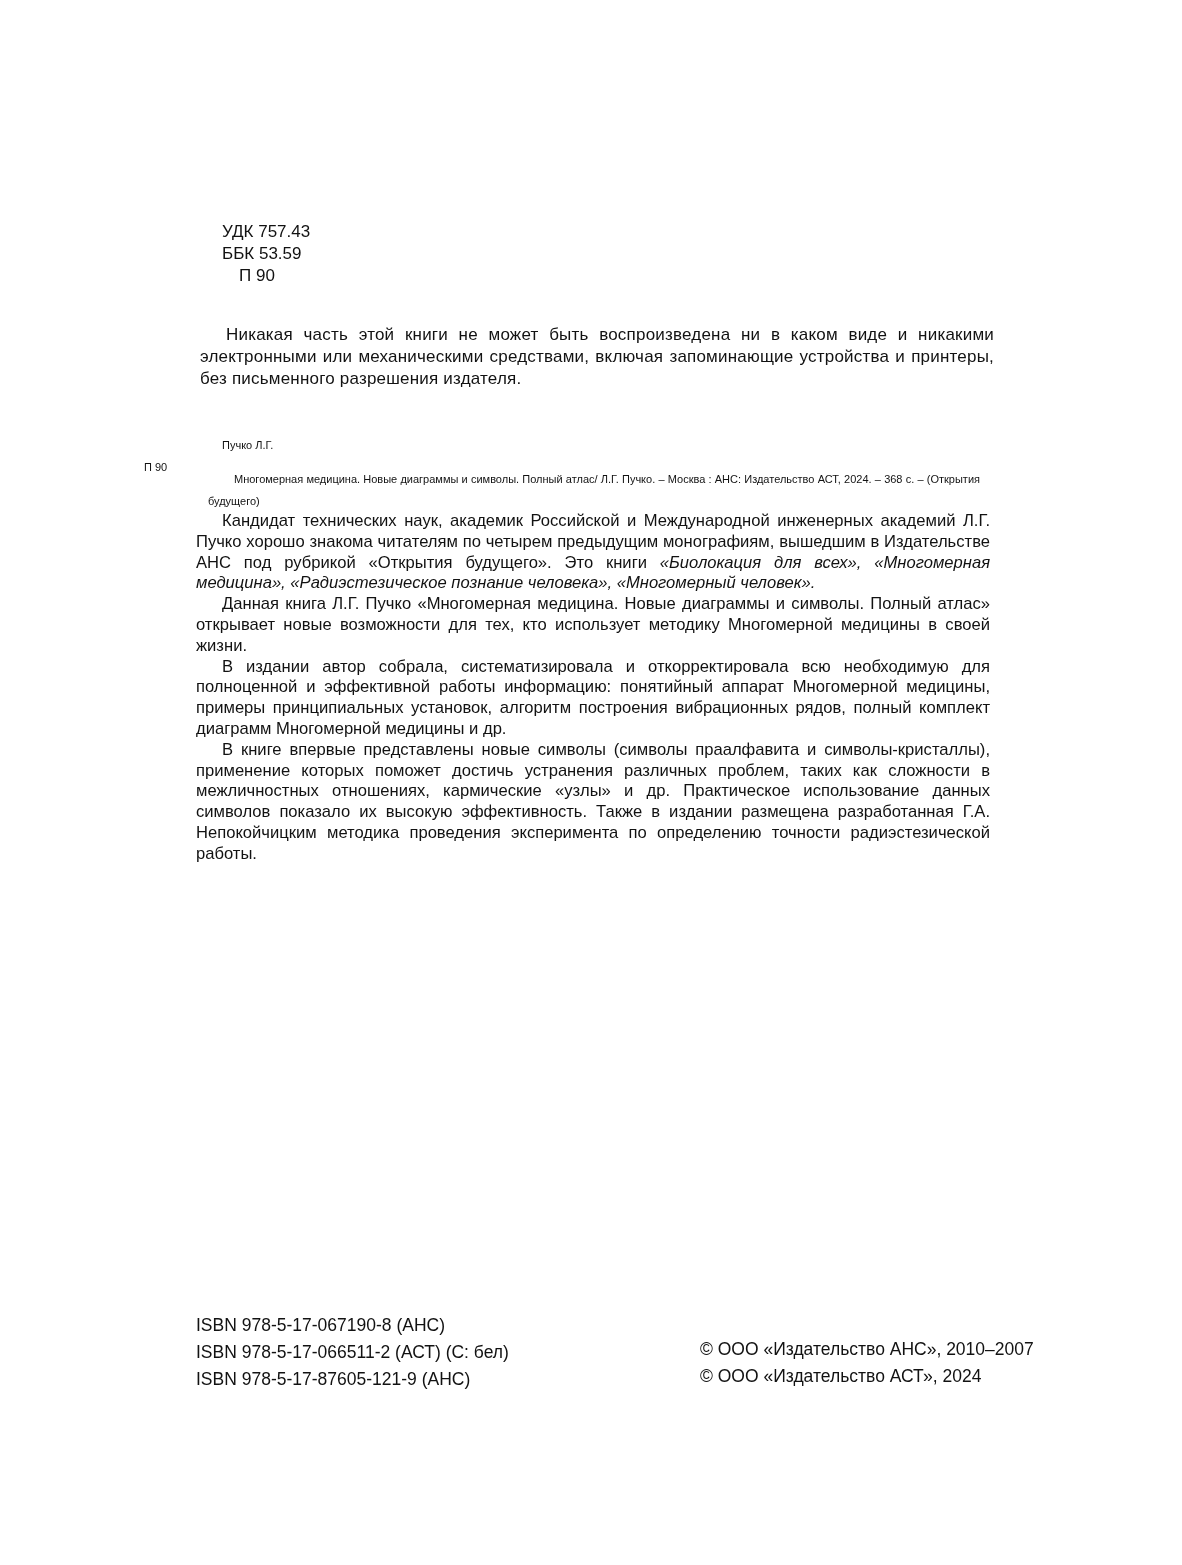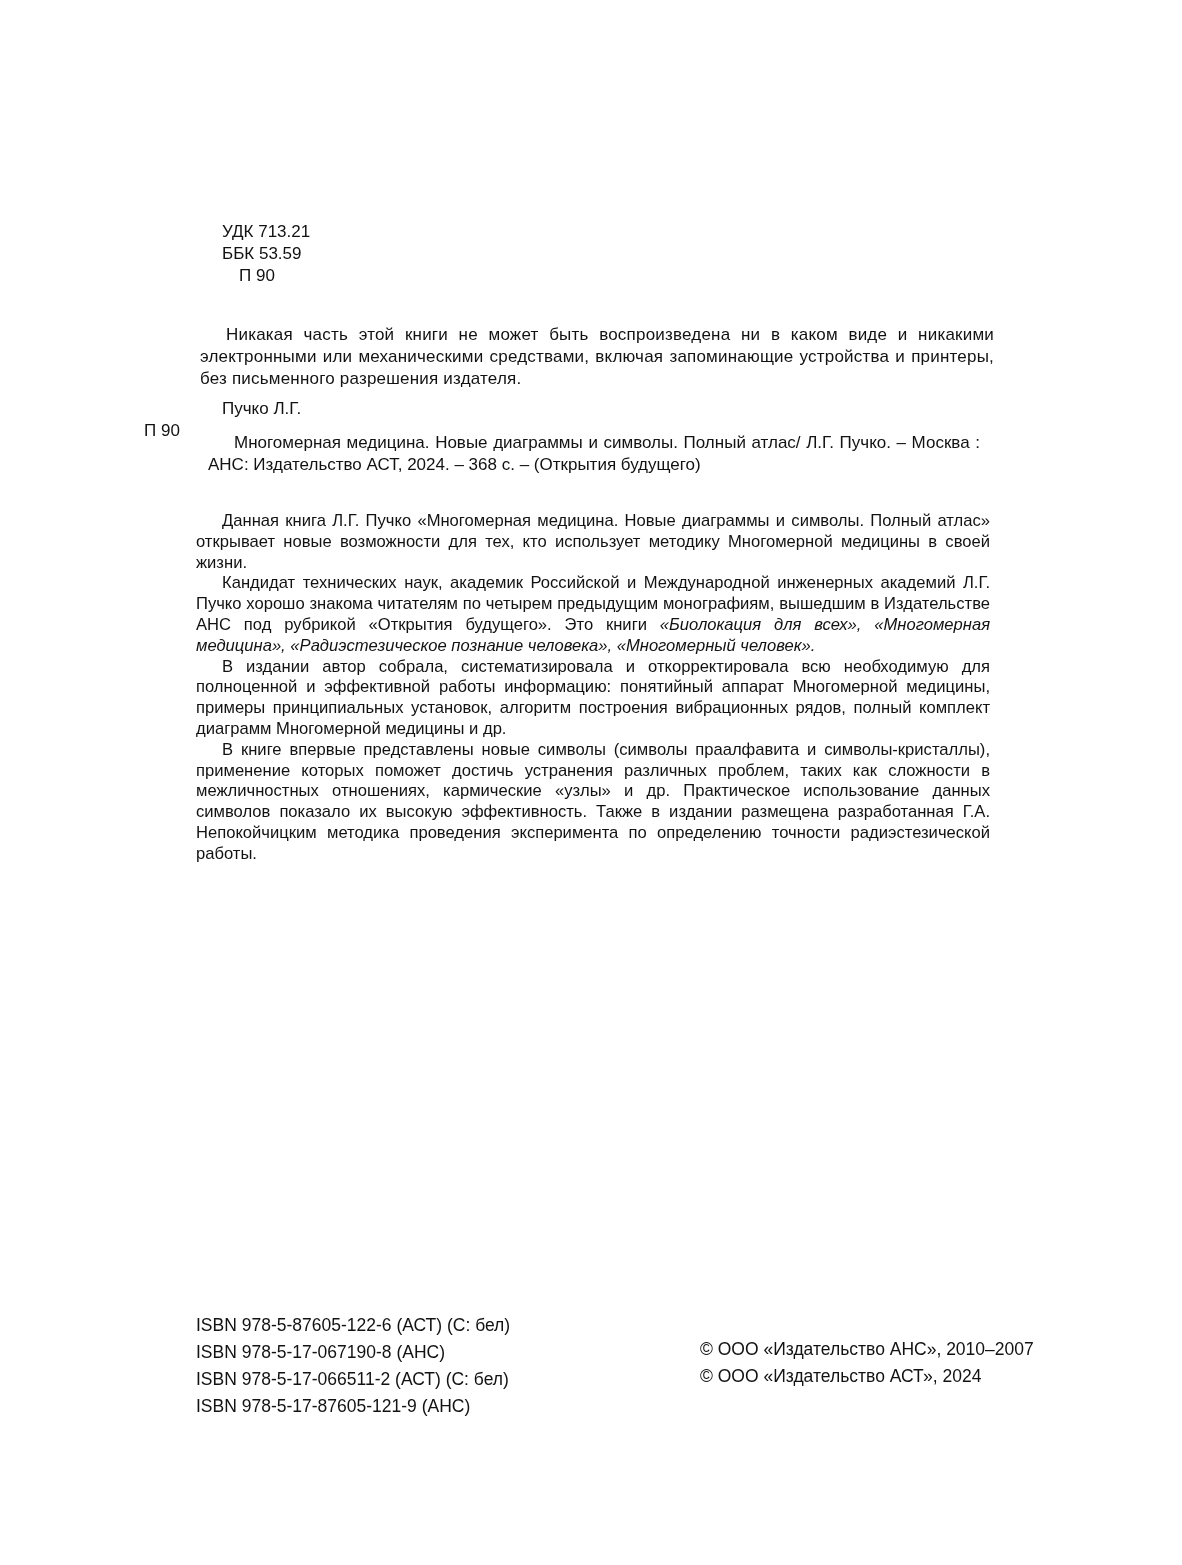--- a/index.html
+++ b/index.html
@@ -46,23 +46,23 @@
     line-height: 21.8px;
     text-align: justify;
     text-indent: 26px;
     letter-spacing: 0.2px;
   }
 
   
   .bib {
     position: absolute;
     left: 196px;
-    top: 398px;
+    top: 435px;
     width: 796px;
-    font-size: 17px;
+    font-size: 11px;
     line-height: 21.8px;
   }
   .bib .author {
     text-indent: 26px;
   }
   .bib .margin-code {
     position: absolute;
     left: -52px;
     top: 21.8px;
     white-space: nowrap;
@@ -111,42 +111,41 @@
     line-height: 27px;
     white-space: nowrap;
   }
 </style>
 </head>
 <body>
 
 <div class="page">
 
   <div class="codes">
-    <div>УДК 713.21</div>
+    <div>УДК 757.43</div>
     <div>ББК 53.59</div>
     <div class="author-sign">П 90</div>
   </div>
 
   <p class="notice">Никакая часть этой книги не может быть воспроизведена ни в каком виде и никакими электронными или механическими средствами, включая запоминающие устройства и принтеры, без письменного разрешения издателя.</p>
 
   <div class="bib">
     <div class="author">Пучко Л.Г.</div>
     <div class="margin-code">П 90</div>
     <p class="bib-entry">Многомерная медицина. Новые диаграммы и символы. Полный атлас/ Л.Г. Пучко. – Москва : АНС: Издательство АСТ, 2024. – 368 с. – (Открытия будущего)</p>
   </div>
 
   <div class="annotation" id="annotation">
+      <p><span>Кандидат технических наук, академик Российской и Международной инженерных академий Л.Г. Пучко хорошо знакома читателям по четырем предыдущим монографиям, вышедшим в Издательстве АНС под рубрикой «Открытия будущего». Это книги </span><span class="it">«Биолокация для всех», «Многомерная медицина», «Радиэстезическое познание человека», «Многомерный человек».</span></p>
       <p><span>Данная книга Л.Г. Пучко «Многомерная медицина. Новые диаграммы и символы. Полный атлас» открывает новые возможности для тех, кто использует методику Многомерной медицины в своей жизни.</span></p>
-      <p><span>Кандидат технических наук, академик Российской и Международной инженерных академий Л.Г. Пучко хорошо знакома читателям по четырем предыдущим монографиям, вышедшим в Издательстве АНС под рубрикой «Открытия будущего». Это книги </span><span class="it">«Биолокация для всех», «Многомерная медицина», «Радиэстезическое познание человека», «Многомерный человек».</span></p>
       <p><span>В издании автор собрала, систематизировала и откорректировала всю необходимую для полноценной и эффективной работы информацию: понятийный аппарат Многомерной медицины, примеры принципиальных установок, алгоритм построения вибрационных рядов, полный комплект диаграмм Многомерной медицины и др.</span></p>
       <p><span>В книге впервые представлены новые символы (символы праалфавита и символы-кристаллы), применение которых поможет достичь устранения различных проблем, таких как сложности в межличностных отношениях, кармические «узлы» и др. Практическое использование данных символов показало их высокую эффективность. Также в издании размещена разработанная Г.А. Непокойчицким методика проведения эксперимента по определению точности радиэстезической работы.</span></p>
     </div>
 
   <div class="isbn-block" id="isbn-block">
-      <div>ISBN 978-5-87605-122-6 (АСТ) (С: бел)</div>
       <div>ISBN 978-5-17-067190-8 (АНС)</div>
       <div>ISBN 978-5-17-066511-2 (АСТ) (С: бел)</div>
       <div>ISBN 978-5-17-87605-121-9 (АНС)</div>
     </div>
 
   <div class="copyright-block" id="copyright-block">
       <div>© ООО «Издательство АНС», 2010–2007</div>
       <div>© ООО «Издательство АСТ», 2024</div>
     </div>
 

